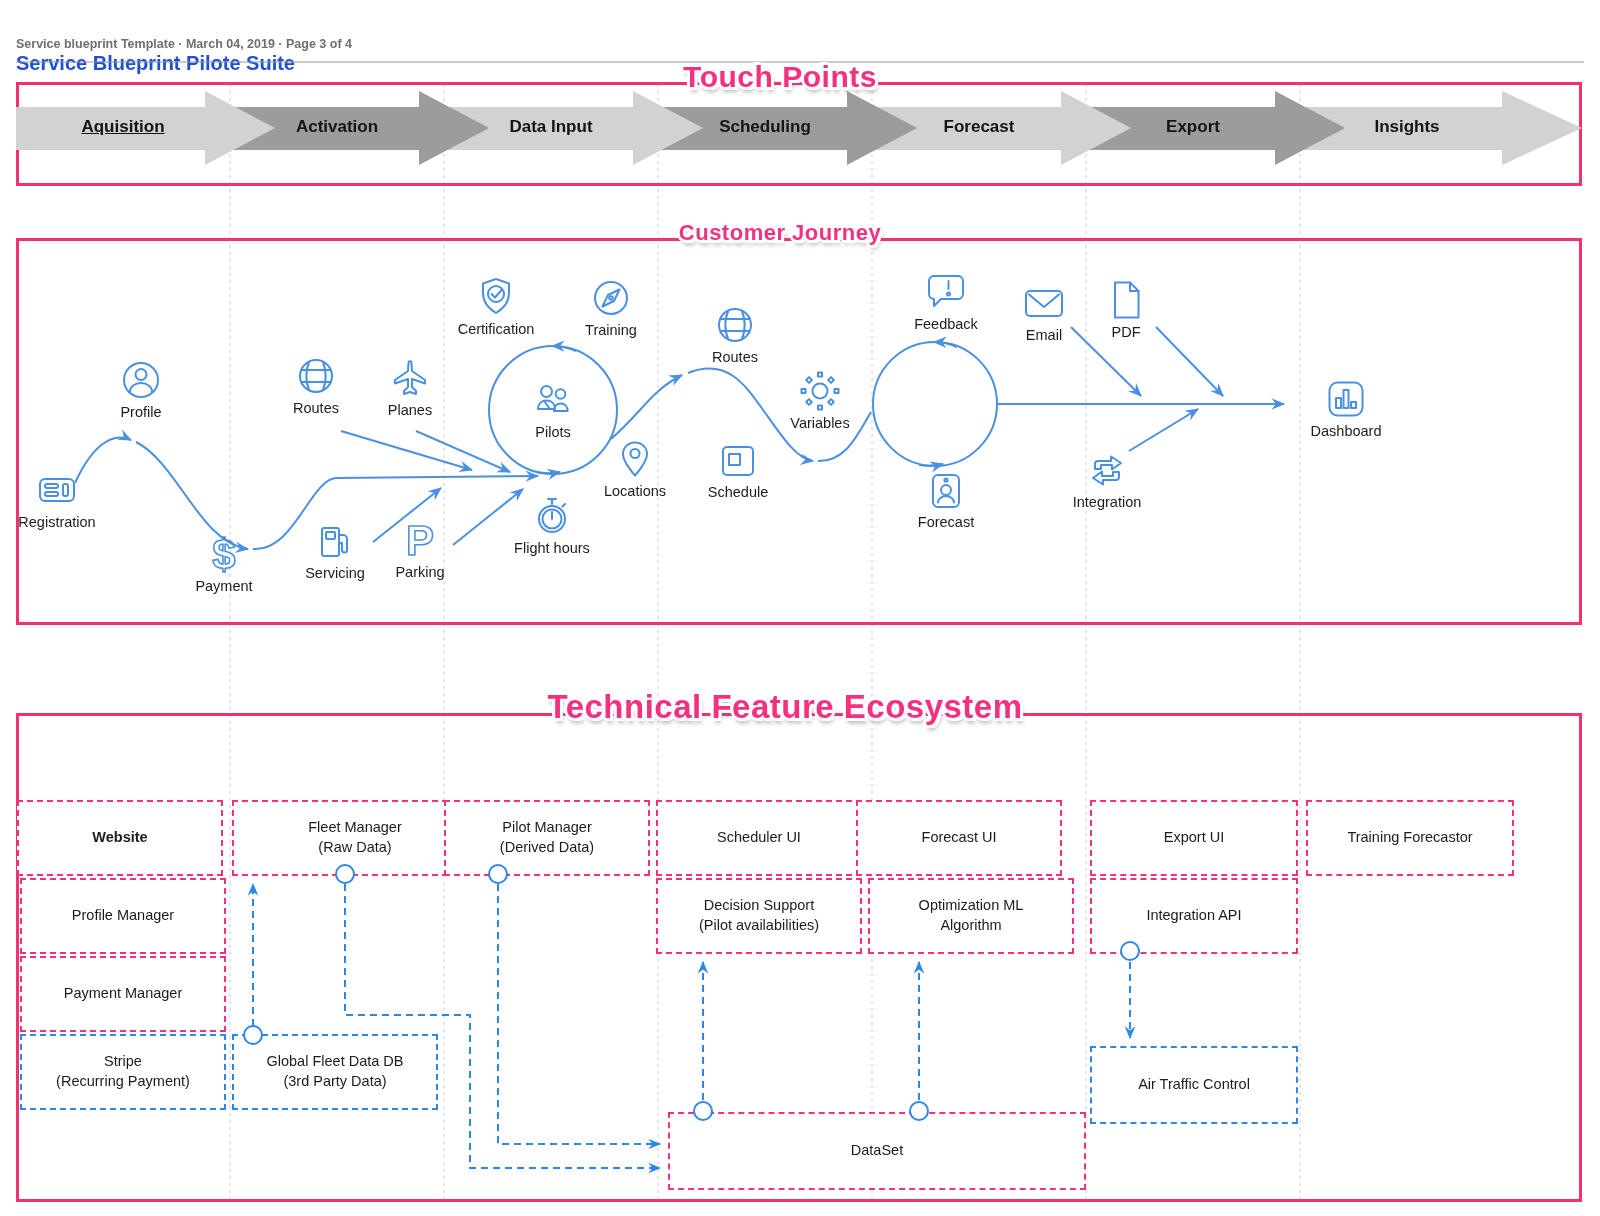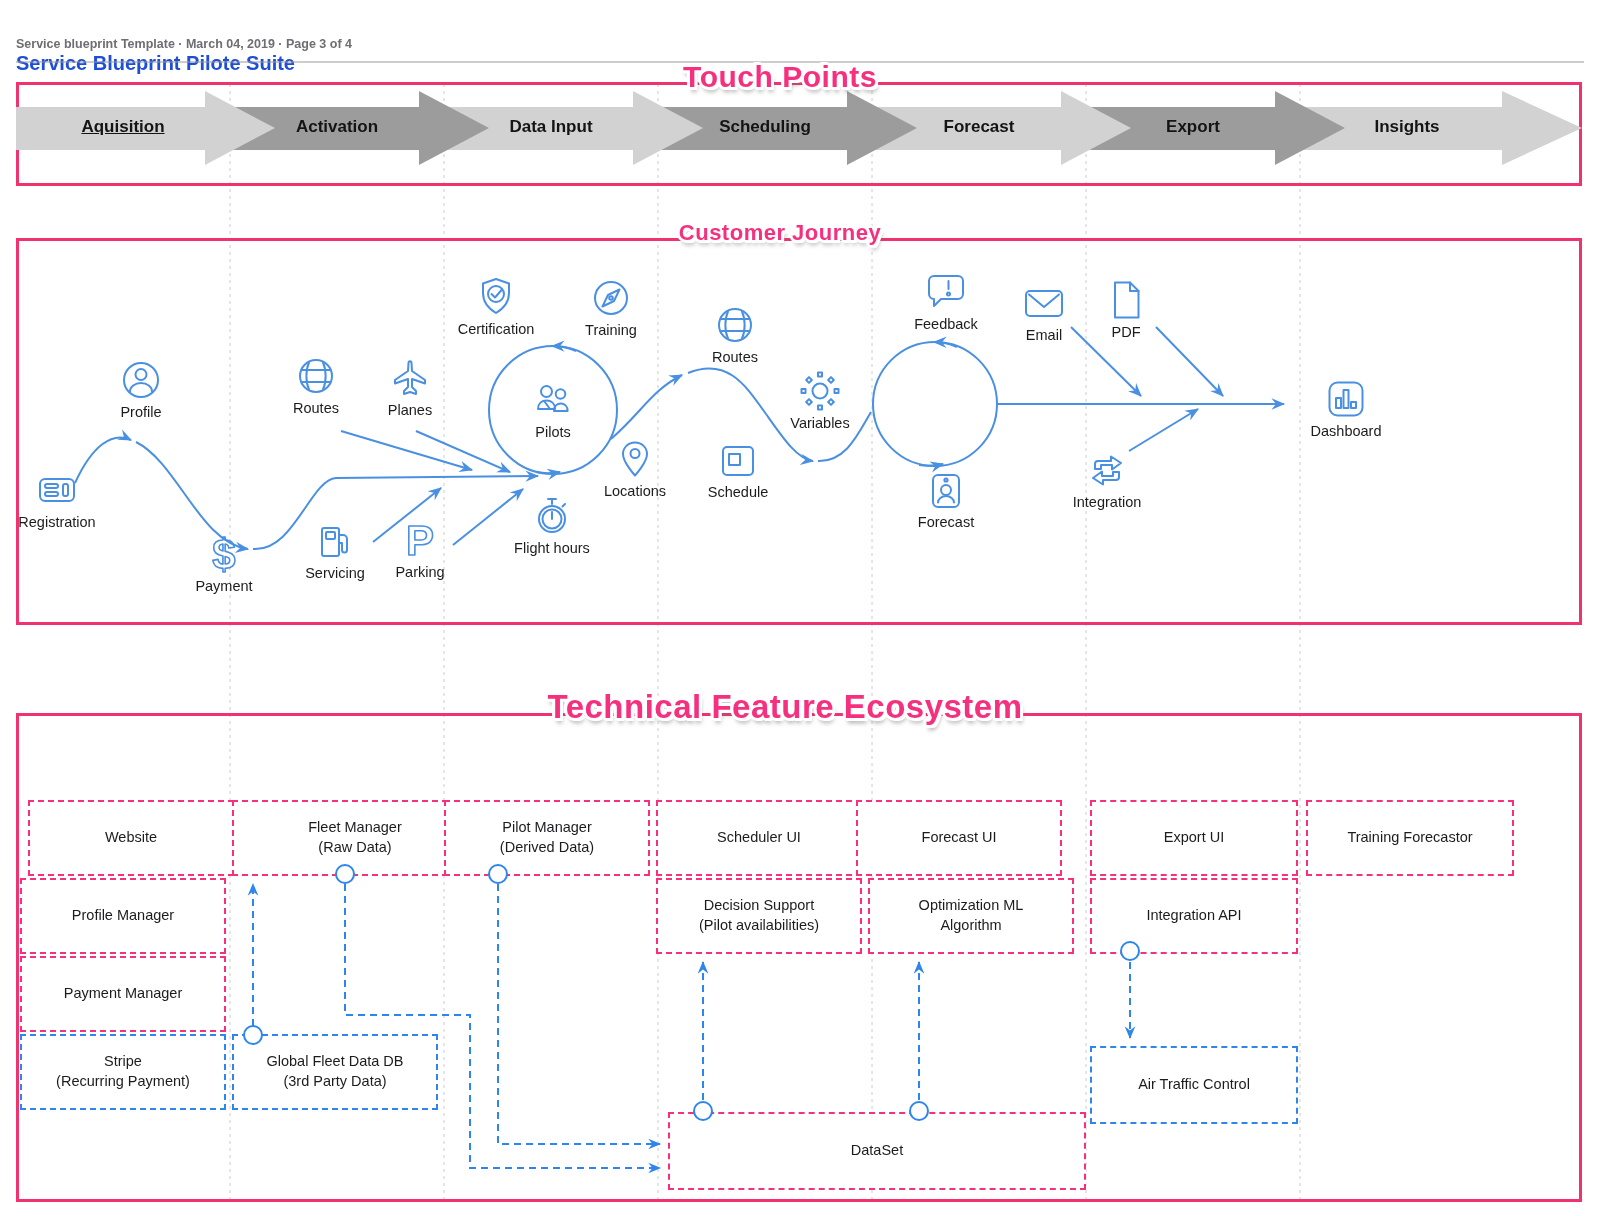--- a/index.html
+++ b/index.html
@@ -277,21 +277,21 @@
       <svg viewBox="0 0 44 44" class="ico">
         <rect x="5.5" y="5.5" width="33" height="33" rx="8"></rect>
         <rect x="12" y="21" width="5" height="10"></rect>
         <rect x="19.5" y="13" width="5" height="18"></rect>
         <rect x="27" y="25" width="5" height="6"></rect>
       </svg>
     </span>
   <span class="lbl">Dashboard</span>
 </div>
 
-<div class="abs tbox" style="left:28px;top:800px;width:202px;height:72px;">
+<div class="abs tbox" style="left:17px;top:800px;width:202px;height:72px;font-weight:bold;">
     <span>Website</span>
   </div>
 <div class="abs tbox" style="left:20px;top:878px;width:202px;height:72px;">
     <span>Profile Manager</span>
   </div>
 <div class="abs tbox" style="left:20px;top:956px;width:202px;height:72px;">
     <span>Payment Manager</span>
   </div>
 <div class="abs tbox blue" style="left:20px;top:1034px;width:202px;height:72px;">
     <span>Stripe</span>

